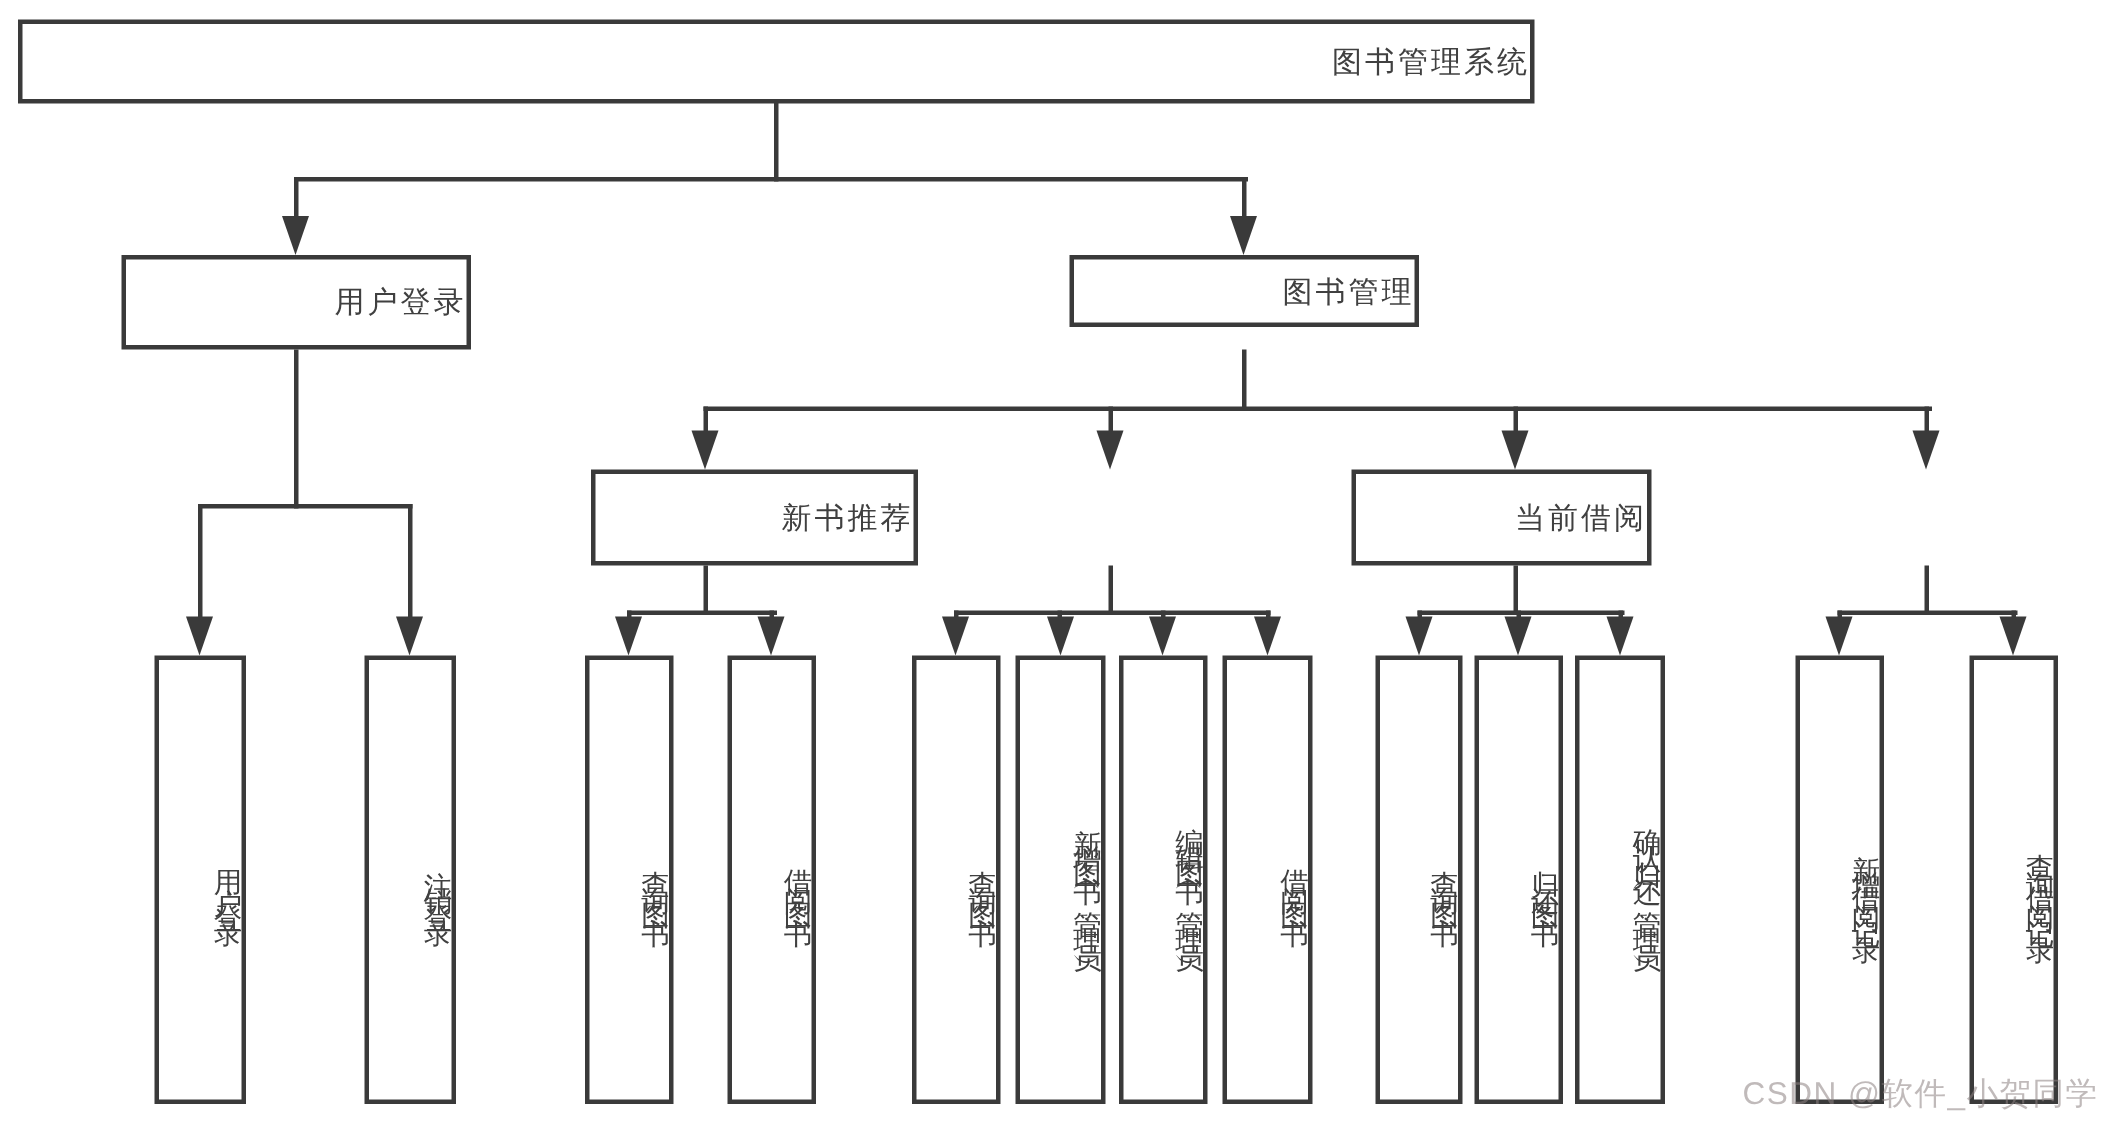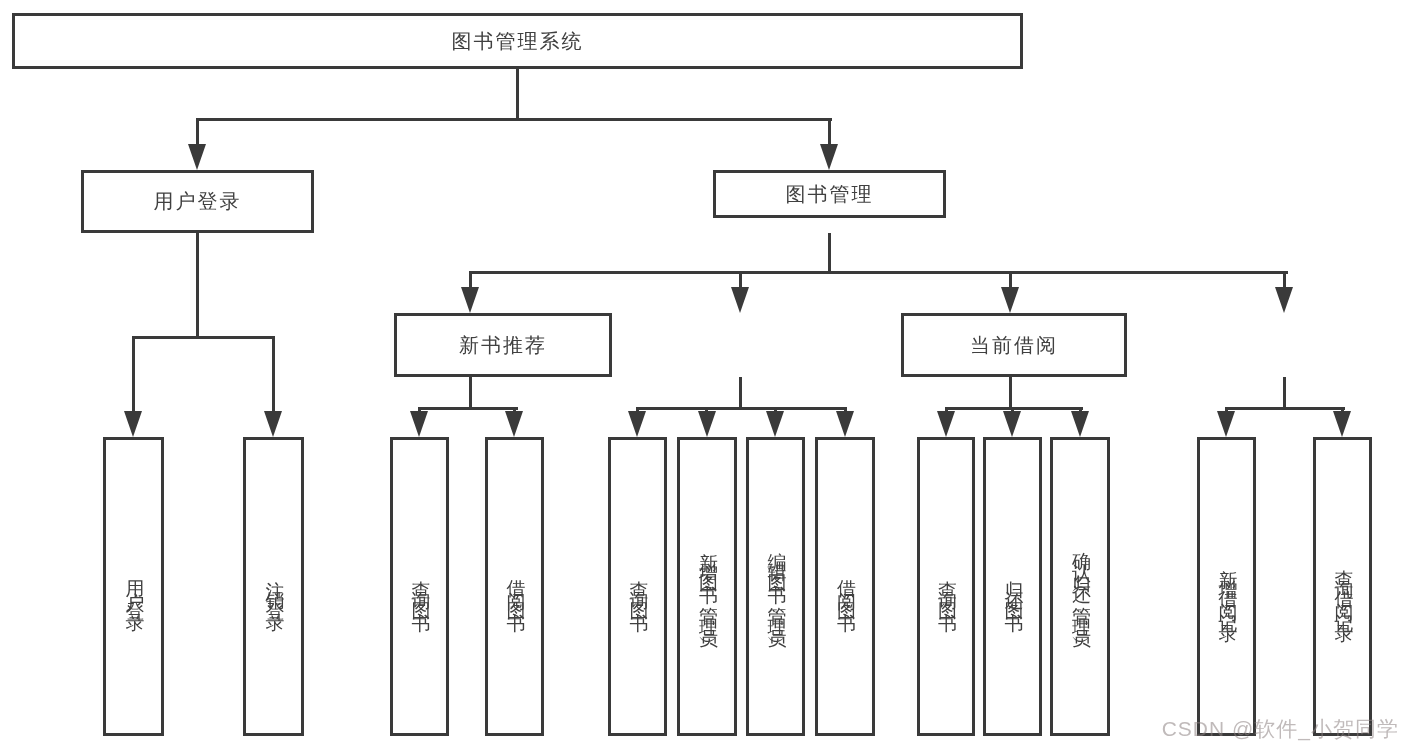--- a/index.html
+++ b/index.html
@@ -8,23 +8,22 @@
     width:1405px;height:747px;
     background:#ffffff;
     font-family:"Liberation Sans","DejaVu Sans",sans-serif;
     overflow:hidden;
   }
   .box{
     position:absolute;
     box-sizing:border-box;
     border:3px solid #3a3a3a;
     background:#ffffff;
-    display:flex;align-items:center;justify-content:center;
+    display:flex;align-items:center;justify-content:flex-end;
     color:#404040;
-    font-family:Liberation Mono, monospace;
   }
   .h-box span{
     font-size:20px;
     letter-spacing:2px;
     white-space:nowrap;
   }
   .v-box .v-text{
     writing-mode:vertical-rl;
     text-orientation:mixed;
     font-size:19px;
@@ -62,21 +61,21 @@
 
   <div class="box h-box" style="left:713px;top:170px;width:233px;height:48px;">
     <span>图书管理</span>
   </div>
 
   <div class="box h-box" style="left:362px;top:313px;width:218px;height:64px;margin-left:32px;">
     <span>新书推荐</span>
   </div>
 
 
-  <div class="box h-box" style="left:901px;top:313px;width:226px;height:64px;">
+  <div class="box h-box" style="left:901px;top:313px;width:200px;height:64px;">
     <span>当前借阅</span>
   </div>
 
 
   <div class="box v-box" style="left:103px;top:437px;width:61px;height:299px;">
     <span class="v-text">用户登录</span>
   </div>
   <div class="box v-box" style="left:243px;top:437px;width:61px;height:299px;">
     <span class="v-text">注销登录</span>
   </div>

